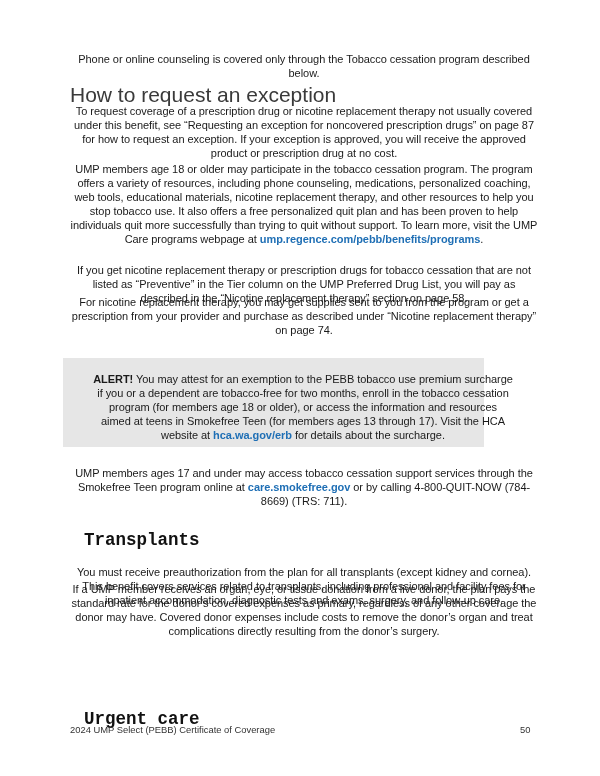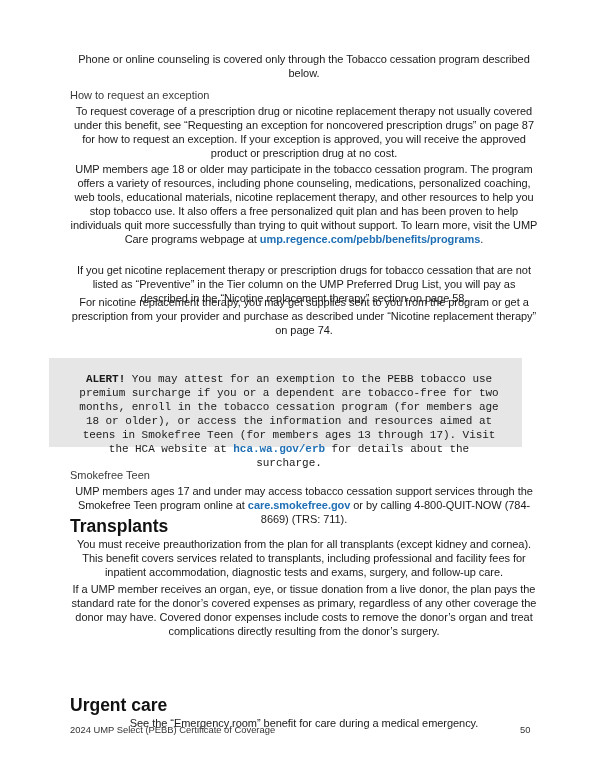--- a/index.html
+++ b/index.html
@@ -1,22 +1,22 @@
 <!DOCTYPE html>
 <html><head>
 <meta charset="utf-8">
 <style>
   html, body { margin: 0; padding: 0; background: #ffffff; }
   body { width: 600px; height: 776px; position: relative; overflow: hidden;
          font-family: "Liberation Sans", sans-serif; color: #1a1a1a; }
   p { margin: 0; font-size: 11px; line-height: 14px; letter-spacing: -0.05px; text-align: center; }
-  .h2 { font-size: 11px; font-weight: normal; color: #3a3a3a; margin: 0; line-height: 18px; }
-  .h1 { font-size: 17.5px; font-weight: bold; color: #111; margin: 0; line-height: 21px; }
+  .h2 { font-size: 21px; font-weight: normal; color: #3a3a3a; margin: 0; line-height: 18px; }
+  .h1 { font-size: 17.5px; font-weight: bold; color: #111; margin: 14px; line-height: 21px; font-family: Liberation Mono, monospace; }
   a, .link { color: #1f6fb5; font-weight: bold; text-decoration: none; }
-  .alert { position: absolute; left: 49px; top: 358px; width: 473px; height: 89px; background: #e6e6e6; font-family: Liberation Mono, monospace; }
+  .alert { position: absolute; left: 63px; top: 358px; width: 421px; height: 89px; background: #e6e6e6; }
   .alert p { position: absolute; left: 30px; top: 14px; width: 420px; }
   .footer { position: absolute; top: 724px; font-size: 9.4px; color: #333; }
   .abs { position: absolute; left: 70px; width: 468px; }
 </style>
 </head>
 <body>
 
 <div class="abs" style="top:52px;">
   <p><span>Phone or online counseling is covered only through the Tobacco cessation program described below.</span><br>
      </p>
@@ -37,32 +37,30 @@
 
 <div class="abs" style="top:295px;">
   <p>For nicotine replacement therapy, you may get supplies sent to you from the program or get a prescription from your provider and purchase as described under “Nicotine replacement therapy” on page 74.</p>
 </div>
 
 <div class="alert">
   <p><b>ALERT!</b><span> You may attest for an exemption to the PEBB tobacco use premium surcharge if you or a dependent are tobacco-free for two months, enroll in the tobacco cessation program (for members age 18 or older), or access the information and resources aimed at teens in Smokefree Teen (for members ages 13 through 17). Visit the HCA website at </span><a class="link">hca.wa.gov/erb</a><span> for details about the surcharge.</span></p>
 </div>
 
 <div class="abs" style="top:466px;">
-  <div class="h2">Smokefree Teen</div>
   <p><span>UMP members ages 17 and under may access tobacco cessation support services through the Smokefree Teen program online at </span><a class="link">care.smokefree.gov</a><span> or by calling 4-800-QUIT-NOW (784-8669) (TRS: 711).</span></p>
 </div>
 
 <div class="abs" style="top:516px;">
   <div class="h1">Transplants</div>
   <p>You must receive preauthorization from the plan for all transplants (except kidney and cornea). This benefit covers services related to transplants, including professional and facility fees for inpatient accommodation, diagnostic tests and exams, surgery, and follow-up care.</p>
 </div>
 
 <div class="abs" style="top:582px;">
   <p>If a UMP member receives an organ, eye, or tissue donation from a live donor, the plan pays the standard rate for the donor’s covered expenses as primary, regardless of any other coverage the donor may have. Covered donor expenses include costs to remove the donor’s organ and treat complications directly resulting from the donor’s surgery.</p>
 </div>
 
 <div class="abs" style="top:695px;">
   <div class="h1">Urgent care</div>
-  <p>See the “Emergency room” benefit for care during a medical emergency.</p>
 </div>
 
 <div class="footer" style="left:70px;">2024 UMP Select (PEBB) Certificate of Coverage</div>
 <div class="footer" style="left:520px;">50</div>
 
 </body></html>

